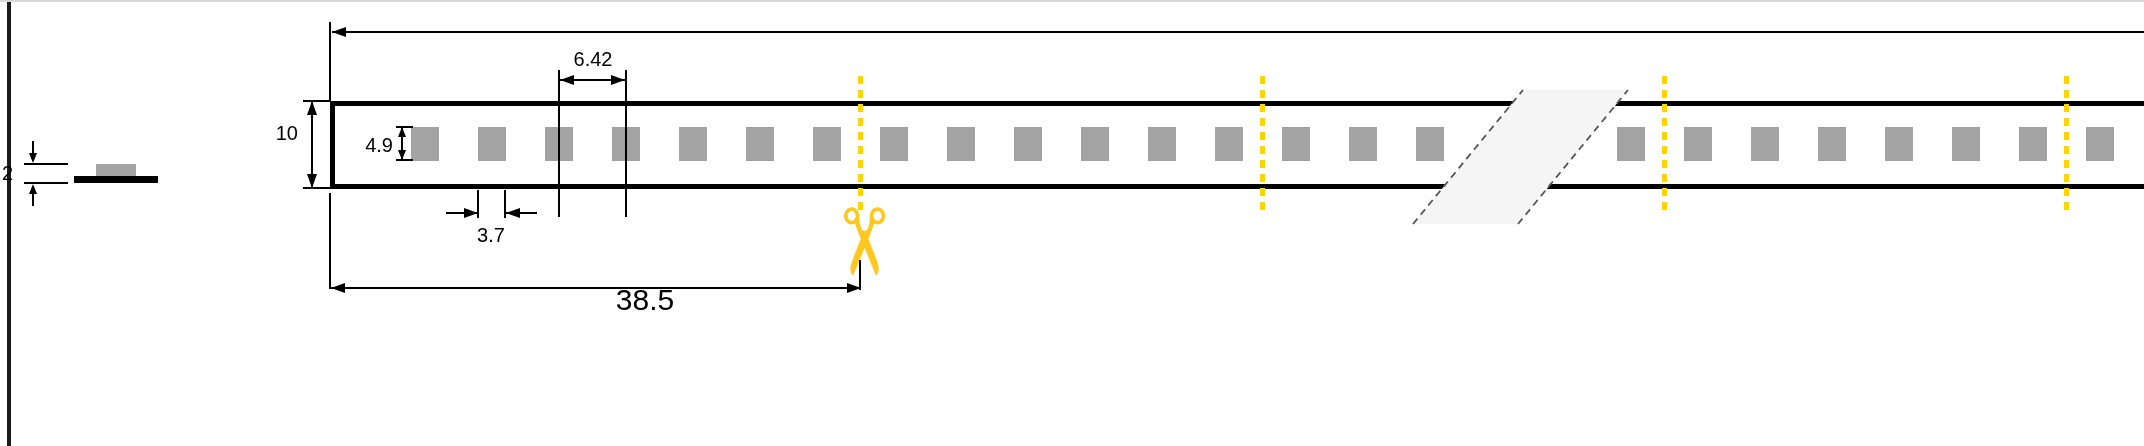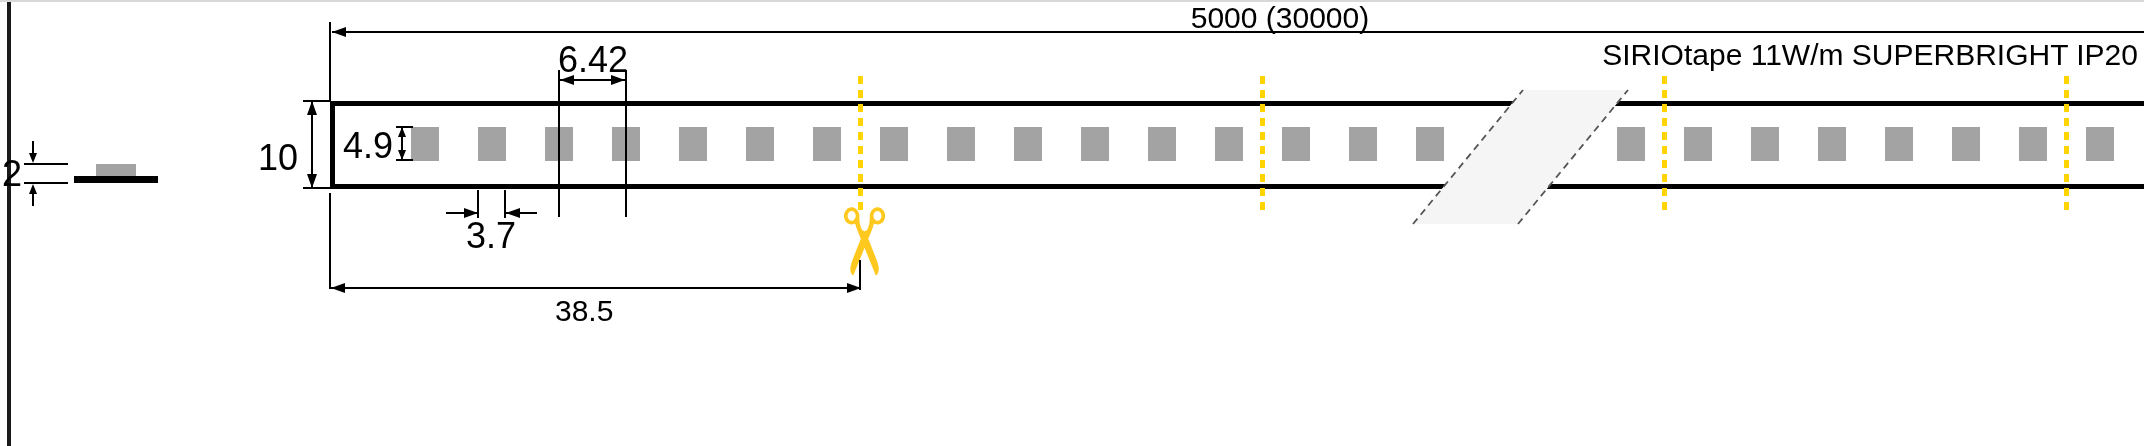--- a/index.html
+++ b/index.html
@@ -5,21 +5,21 @@
   * { margin:0; padding:0; box-sizing:border-box; }
   html,body { background:#ffffff; }
   .canvas {
     position:relative; width:2144px; height:446px; background:#fff; overflow:hidden;
     border-top:2px solid #d8d8d8;
     font-family:"Liberation Sans", sans-serif; color:#000;
   }
   .abs { position:absolute; }
   .hl  { position:absolute; background:#000; height:2px; z-index:7; }
   .vl  { position:absolute; background:#000; width:2px;  z-index:7; }
-  .lbl { position:absolute; font-size:36px; line-height:31px; white-space:nowrap; z-index:8; }
+  .lbl { position:absolute; font-size:20px; line-height:31px; white-space:nowrap; z-index:8; }
   .arr { position:absolute; width:0; height:0; z-index:8; }
   .arr.l { border-top:5px solid transparent; border-bottom:5px solid transparent; border-right:14px solid #000; }
   .arr.r { border-top:5px solid transparent; border-bottom:5px solid transparent; border-left:14px solid #000; }
   .arr.u { border-left:5px solid transparent; border-right:5px solid transparent; border-bottom:14px solid #000; }
   .arr.d { border-left:5px solid transparent; border-right:5px solid transparent; border-top:14px solid #000; }
   .arr.u.sm { border-left-width:4px; border-right-width:4px; border-bottom-width:10px; }
   .arr.d.sm { border-left-width:4px; border-right-width:4px; border-top-width:10px; }
   .strip {
     position:absolute; left:330px; top:99px; width:1822px; height:88px;
     border:5px solid #000; background:#fff; z-index:1;
@@ -81,37 +81,35 @@
       <div class="led" style="left: 1818px;"></div>
       <div class="led" style="left: 1885px;"></div>
       <div class="led" style="left: 1952px;"></div>
       <div class="led" style="left: 2019px;"></div>
       <div class="led" style="left: 2086px;"></div>
     </div>
 
   <div class="vl" style="left:329px; top:20px; height:79px;"></div>
   <div class="hl" style="left:332px; top:29px; width:1812px;"></div>
   <div class="arr l" style="left:332px; top:25px;"></div>
-  <div class="lbl" style="left:1130px; top:0px; width:300px; text-align:center; font-size:30px;">5000 (30000)</div>
 
-  <div class="lbl" style="right:6px; top:37px; font-size:30px;">SIRIOtape 11W/m SUPERBRIGHT IP20</div>
 
   <div class="vl" style="left:558px; top:68px; height:147px;"></div>
   <div class="vl" style="left:625px; top:68px; height:147px;"></div>
   <div class="hl" style="left:560px; top:77px; width:65px;"></div>
   <div class="arr l" style="left:560px; top:73px;"></div>
   <div class="arr r" style="left:611px; top:73px;"></div>
   <div class="lbl" style="left:547px; top:42px; width:92px; text-align:center;">6.42</div>
 
   <div class="hl" style="left:303px; top:98px; width:28px;"></div>
   <div class="hl" style="left:303px; top:185px; width:28px;"></div>
   <div class="vl" style="left:311px; top:100px; height:85px;"></div>
   <div class="arr u" style="left:307px; top:99px;"></div>
   <div class="arr d" style="left:307px; top:172px;"></div>
-  <div class="lbl" style="left:256px; top:140px; width:42px; text-align:right;">10</div>
+  <div class="lbl" style="left:256px; top:116px; width:42px; text-align:right;">10</div>
 
   <div class="hl" style="left:396px; top:124px; width:17px;"></div>
   <div class="hl" style="left:396px; top:157px; width:17px;"></div>
   <div class="vl" style="left:401px; top:126px; height:31px;"></div>
   <div class="arr u sm" style="left:398px; top:125px;"></div>
   <div class="arr d sm" style="left:398px; top:148px;"></div>
   <div class="lbl" style="left:338px; top:128px; width:55px; text-align:right;">4.9</div>
 
   <div class="vl" style="left:477px; top:188px; height:28px;"></div>
   <div class="vl" style="left:504px; top:188px; height:28px;"></div>
@@ -119,21 +117,21 @@
   <div class="hl" style="left:506px; top:210px; width:31px;"></div>
   <div class="arr r" style="left:464px; top:206px;"></div>
   <div class="arr l" style="left:506px; top:206px;"></div>
   <div class="lbl" style="left:441px; top:218px; width:100px; text-align:center;">3.7</div>
 
   <div class="vl" style="left:329px; top:191px; height:96px;"></div>
   <div class="vl" style="left:859px; top:258px; height:30px;"></div>
   <div class="hl" style="left:331px; top:285px; width:530px;"></div>
   <div class="arr l" style="left:331px; top:281px;"></div>
   <div class="arr r" style="left:847px; top:281px;"></div>
-  <div class="lbl" style="left:555px; top:293px; width:180px; font-size:30px;">38.5</div>
+  <div class="lbl" style="left:555px; top:282px; width:180px; text-align:center; font-size:30px;">38.5</div>
 
   <svg class="break-svg" width="240" height="150" viewBox="0 0 240 150">
     <polygon points="13,142 123,8 228,8 118,142" fill="#f5f5f5"></polygon>
     <line x1="13" y1="142" x2="123" y2="8" stroke="#555" stroke-width="1.8" stroke-dasharray="7 5"></line>
     <line x1="118" y1="142" x2="228" y2="8" stroke="#555" stroke-width="1.8" stroke-dasharray="7 5"></line>
   </svg>
 
   <div class="scissors">
     <span style="display:block;">✂</span>
   </div>

